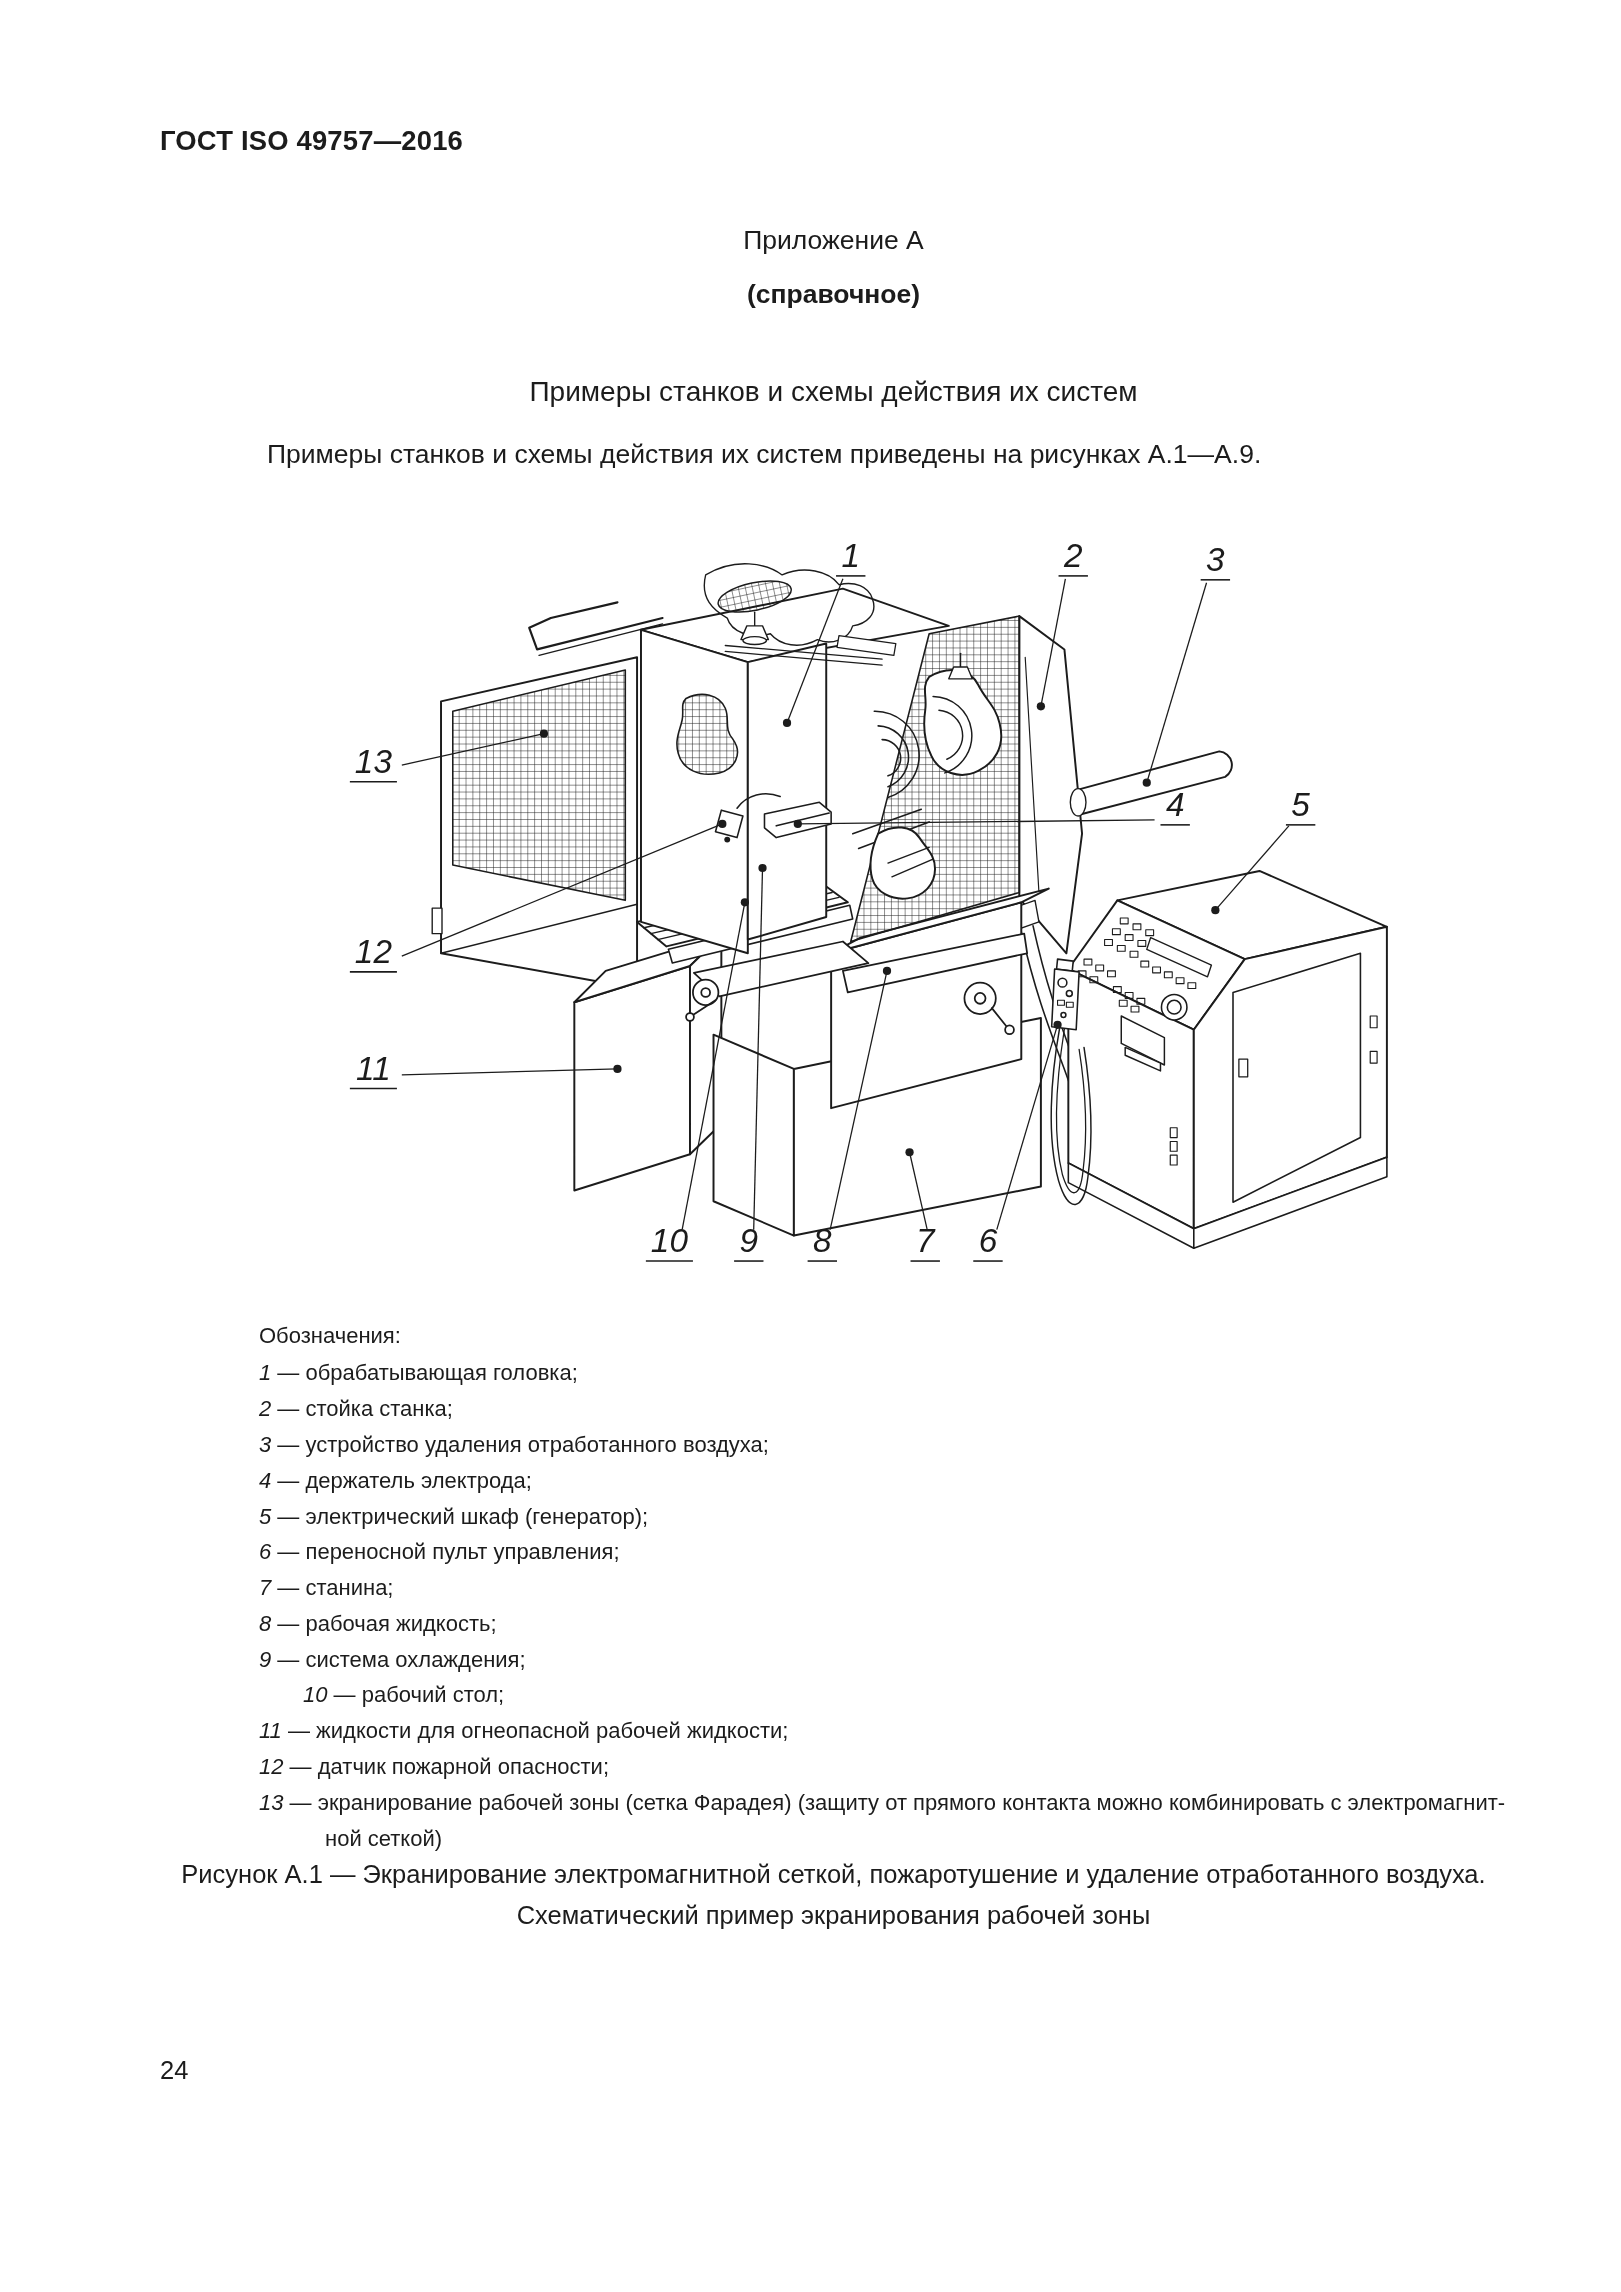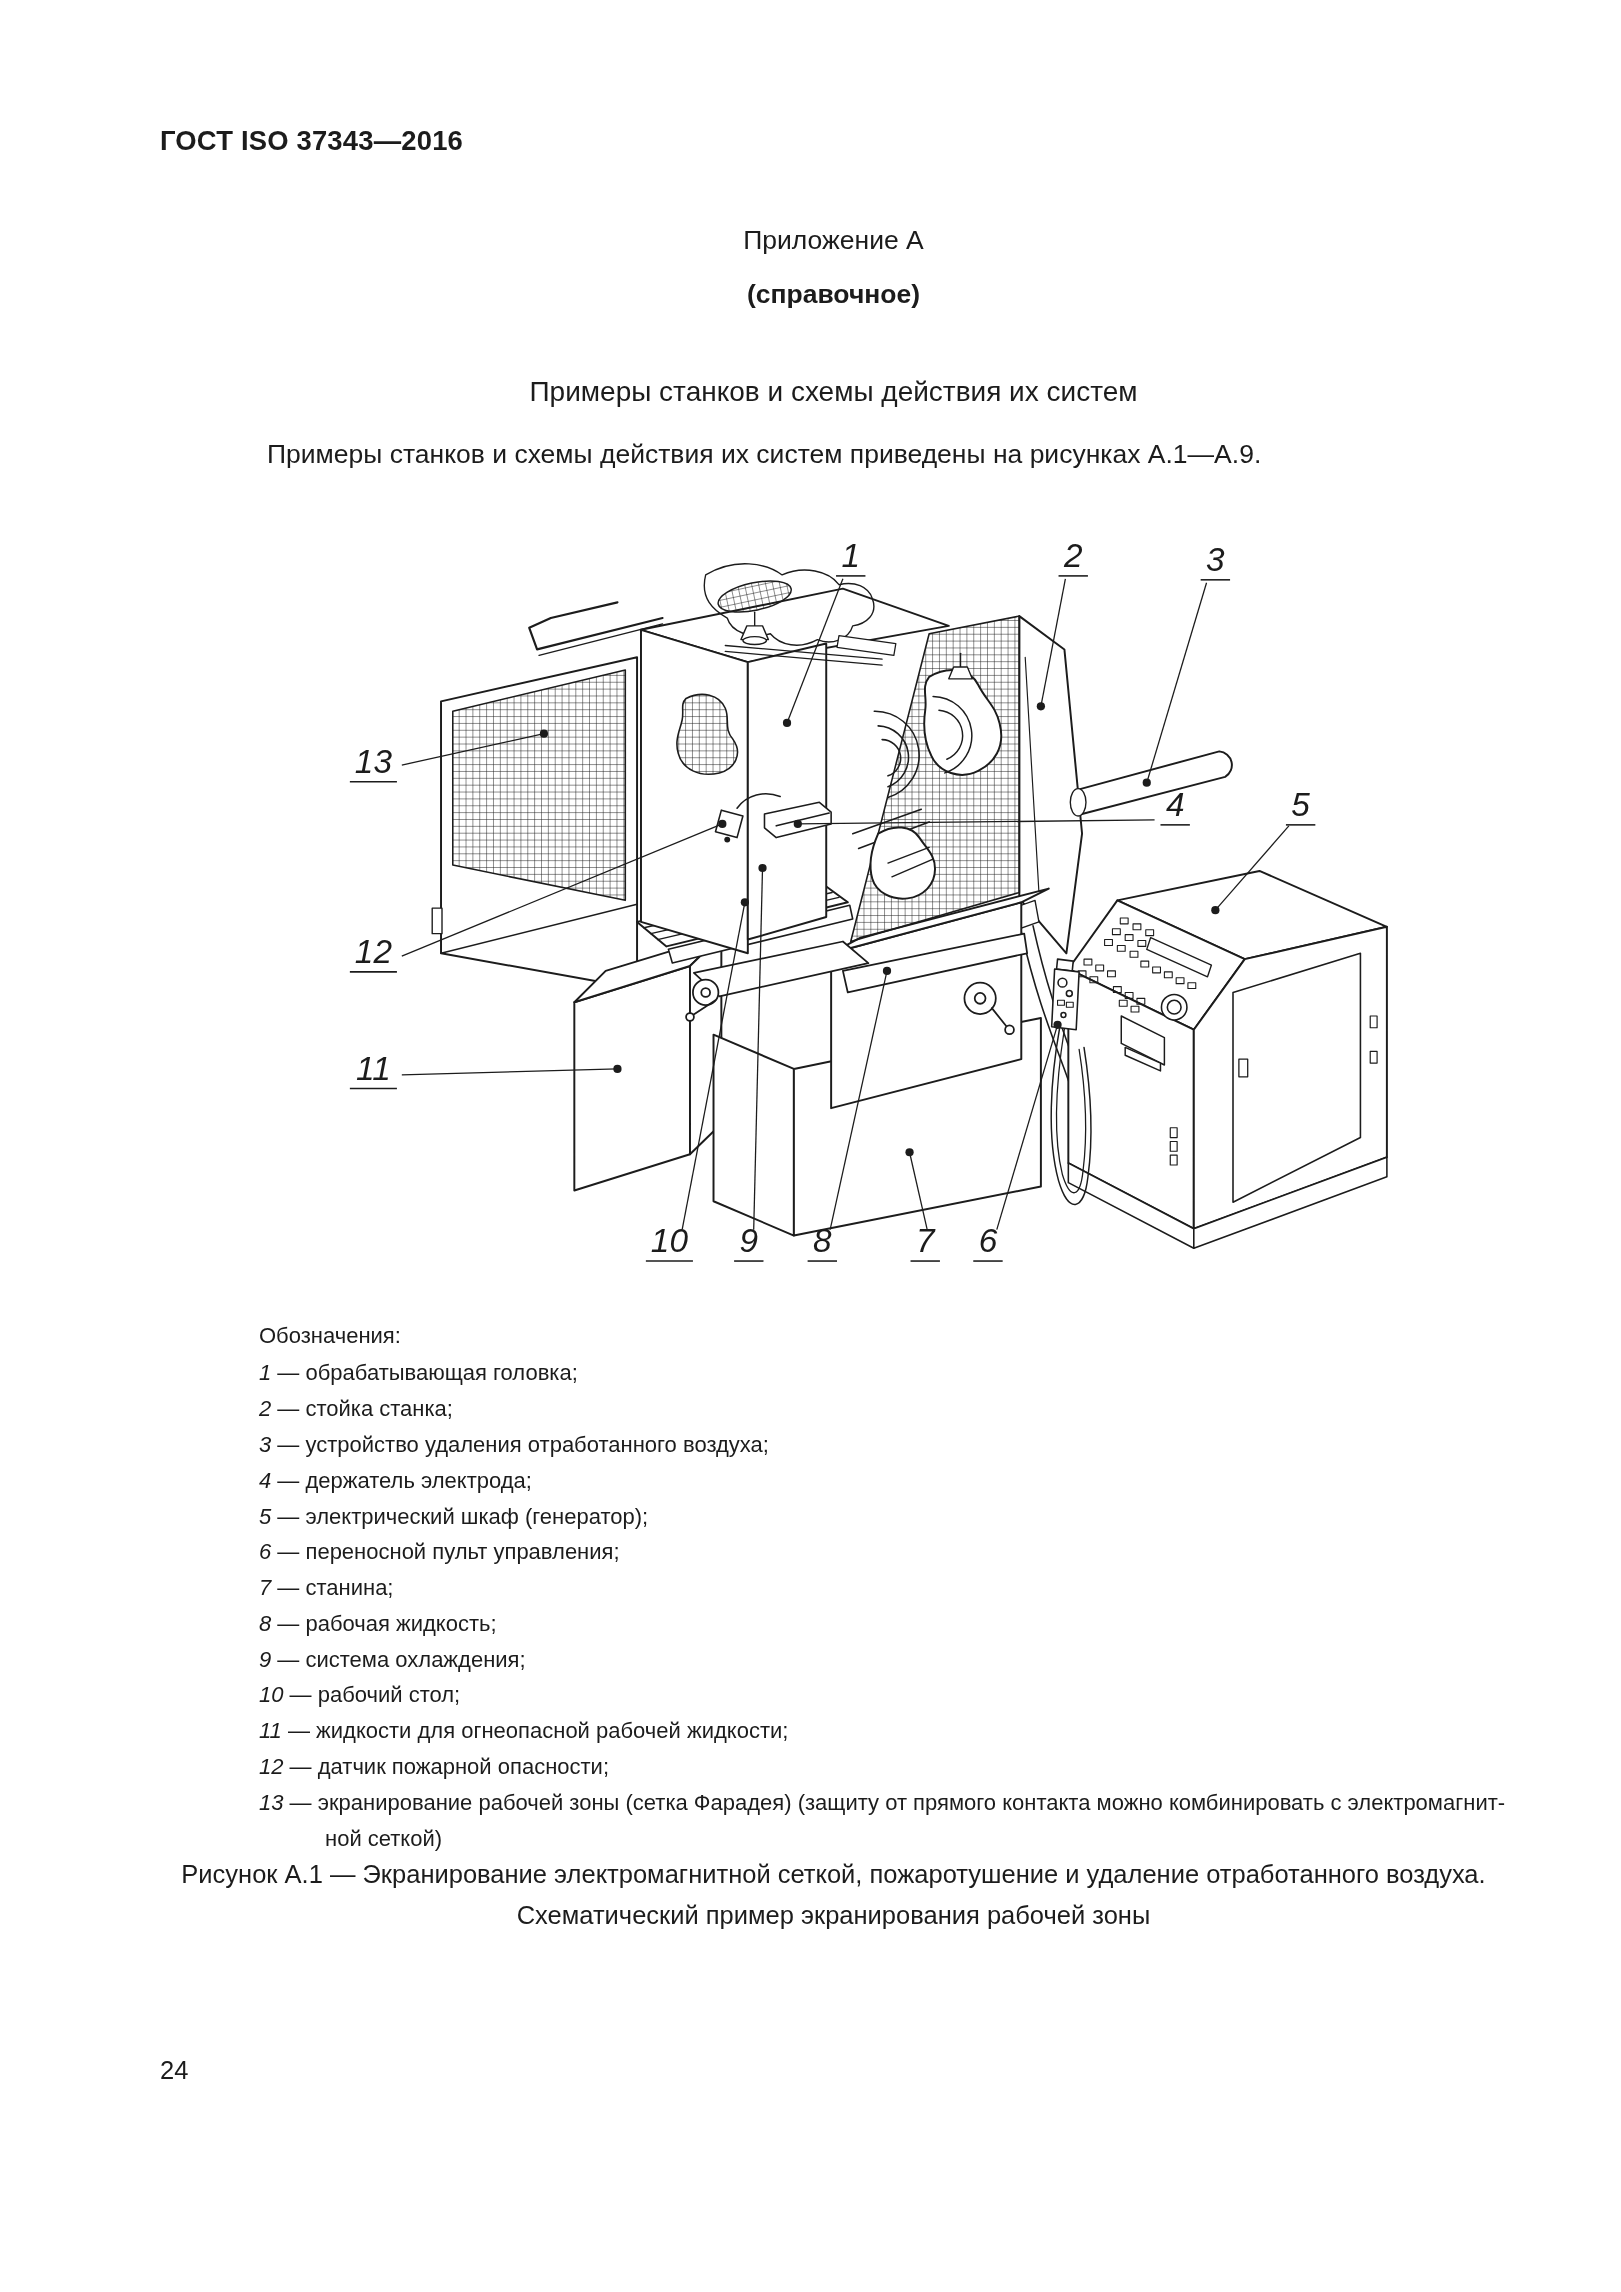--- a/index.html
+++ b/index.html
@@ -19,21 +19,21 @@
   .legend-item .li-num{font-style:italic;}
   .legend-wrap2{left:325px;font-size:22px;}
   .caption{font-size:25.5px;}
   .cap1{top:1860px;}
   .cap2{top:1901px;}
   .page-number{left:160px;top:2056px;font-size:25.5px;}
 </style>
 </head>
 <body>
 
-<div class="abs page-header">ГОСТ ISO 37343—2016</div>
+<div class="abs page-header">ГОСТ ISO 49757—2016</div>
 
 <div class="abs center-band apx-title">Приложение А</div>
 <div class="abs center-band apx-sub">(справочное)</div>
 <div class="abs center-band section-title">Примеры станков и схемы действия их систем</div>
 <div class="abs intro">Примеры станков и схемы действия их систем приведены на рисунках А.1—А.9.</div>
 
 <div class="abs figure-wrap">
 <svg id="fig" width="1137" height="765" viewBox="0 0 1160 780" xmlns="http://www.w3.org/2000/svg">
   <defs>
     <pattern id="mesh" width="7" height="7" patternUnits="userSpaceOnUse">
@@ -306,21 +306,21 @@
 <div id="legend-container">
     <div class="abs legend-item" style="top: 1360px;"><span class="li-num">1</span><span> — </span><span>обрабатывающая головка;</span></div>
     <div class="abs legend-item" style="top: 1396px;"><span class="li-num">2</span><span> — </span><span>стойка станка;</span></div>
     <div class="abs legend-item" style="top: 1432px;"><span class="li-num">3</span><span> — </span><span>устройство удаления отработанного воздуха;</span></div>
     <div class="abs legend-item" style="top: 1468px;"><span class="li-num">4</span><span> — </span><span>держатель электрода;</span></div>
     <div class="abs legend-item" style="top: 1504px;"><span class="li-num">5</span><span> — </span><span>электрический шкаф (генератор);</span></div>
     <div class="abs legend-item" style="top: 1539px;"><span class="li-num">6</span><span> — </span><span>переносной пульт управления;</span></div>
     <div class="abs legend-item" style="top: 1575px;"><span class="li-num">7</span><span> — </span><span>станина;</span></div>
     <div class="abs legend-item" style="top: 1611px;"><span class="li-num">8</span><span> — </span><span>рабочая жидкость;</span></div>
     <div class="abs legend-item" style="top: 1647px;"><span class="li-num">9</span><span> — </span><span>система охлаждения;</span></div>
-    <div class="abs legend-item" style="top: 1682px;"><span class="li-num">10</span><span> — </span><span>рабочий стол;</span></div>
+    <div class="abs legend-item" style="top: 1682px; margin-left: 44px;"><span class="li-num">10</span><span> — </span><span>рабочий стол;</span></div>
     <div class="abs legend-item" style="top: 1718px;"><span class="li-num">11</span><span> — </span><span>жидкости для огнеопасной рабочей жидкости;</span></div>
     <div class="abs legend-item" style="top: 1754px;"><span class="li-num">12</span><span> — </span><span>датчик пожарной опасности;</span></div>
     <div class="abs legend-item" style="top: 1790px;"><span class="li-num">13</span><span> — </span><span>экранирование рабочей зоны (сетка Фарадея) (защиту от прямого контакта можно комбинировать с электромагнит-</span></div>
     <div class="abs legend-wrap2" style="top: 1826px;">ной сеткой)</div>
   </div>
 
 <div class="abs center-band caption cap1">Рисунок А.1 — Экранирование электромагнитной сеткой, пожаротушение и удаление отработанного воздуха.</div>
 <div class="abs center-band caption cap2">Схематический пример экранирования рабочей зоны</div>
 
 <div class="abs page-number">24</div>

